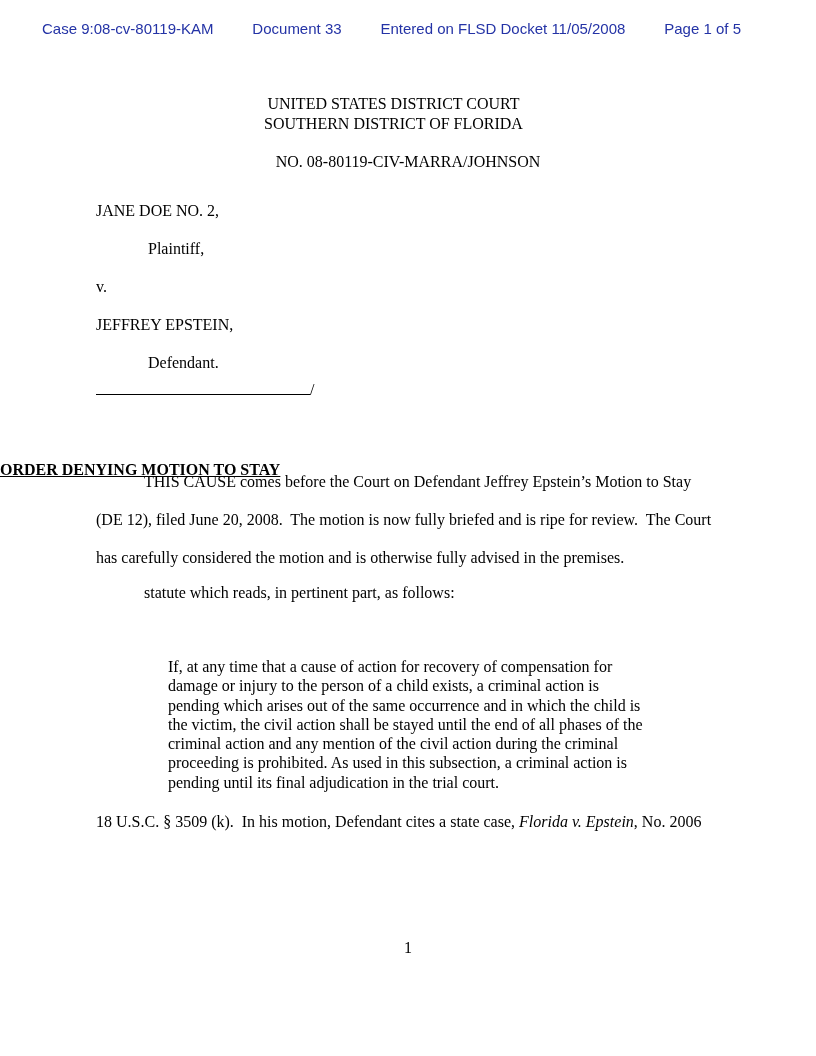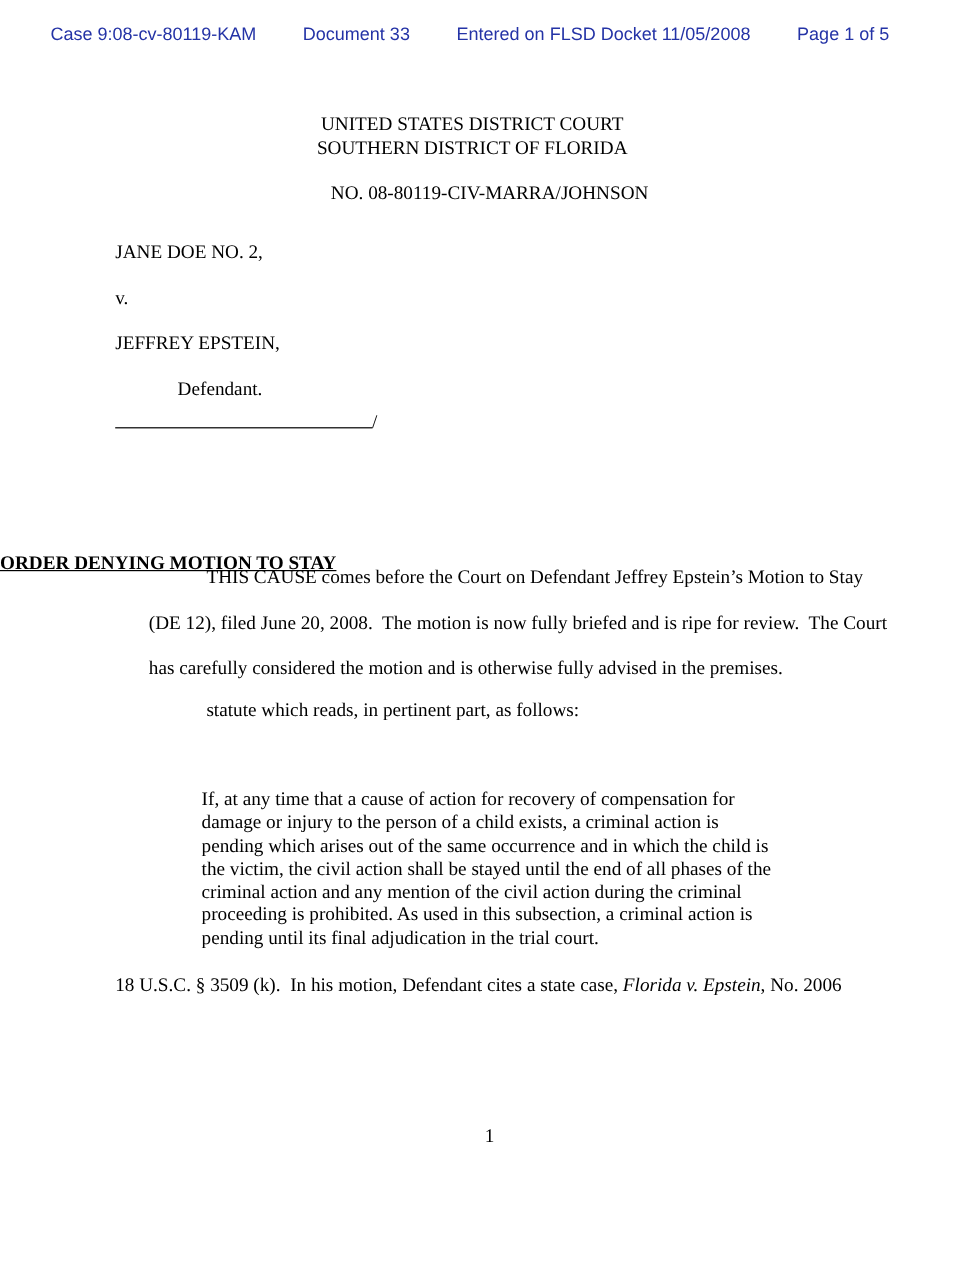--- a/index.html
+++ b/index.html
@@ -61,21 +61,21 @@
   .order-title {
     position: absolute;
     top: 460px;
     left: 0;
     width: 816px;
     font-weight: bold;
     line-height: 19.5px;
   }
   .order-title .u { text-decoration: underline; }
   .para { position: absolute; left: 96px; width: 648px; }
-  .para .tline { line-height: 38px; white-space: pre; margin-left: 28px; }
+  .para .tline { line-height: 38px; white-space: pre; }
   .para.first-indent .tline:first-child { padding-left: 48px; }
   .para-1 { top: 463px; }
   .para-2 { top: 574px; }
   .bquote { position: absolute; top: 657px; left: 168px; width: 520px; }
   .bquote .tline { line-height: 19.3px; white-space: pre; }
   .closing {
     position: absolute;
     top: 812px;
     left: 96px;
     width: 648px;
@@ -106,20 +106,21 @@
 
   <div class="court-title">
     <div>UNITED STATES DISTRICT COURT</div>
     <div>SOUTHERN DISTRICT OF FLORIDA</div>
   </div>
 
   <div class="case-no">NO. 08-80119-CIV-MARRA/JOHNSON</div>
 
   <div class="caption">
     <div class="cap-line">JANE DOE NO. 2,</div>
+    <div class="cap-line cap-indent">Plaintiff,</div>
     <div class="cap-line">v.</div>
     <div class="cap-line">JEFFREY EPSTEIN,</div>
     <div class="cap-line cap-indent">Defendant.</div>
     <div class="sep-row"><span class="rule"></span><span>/</span></div>
   </div>
 
   <div class="order-title">
     <span class="u">ORDER DENYING MOTION TO STAY</span>
   </div>
 

